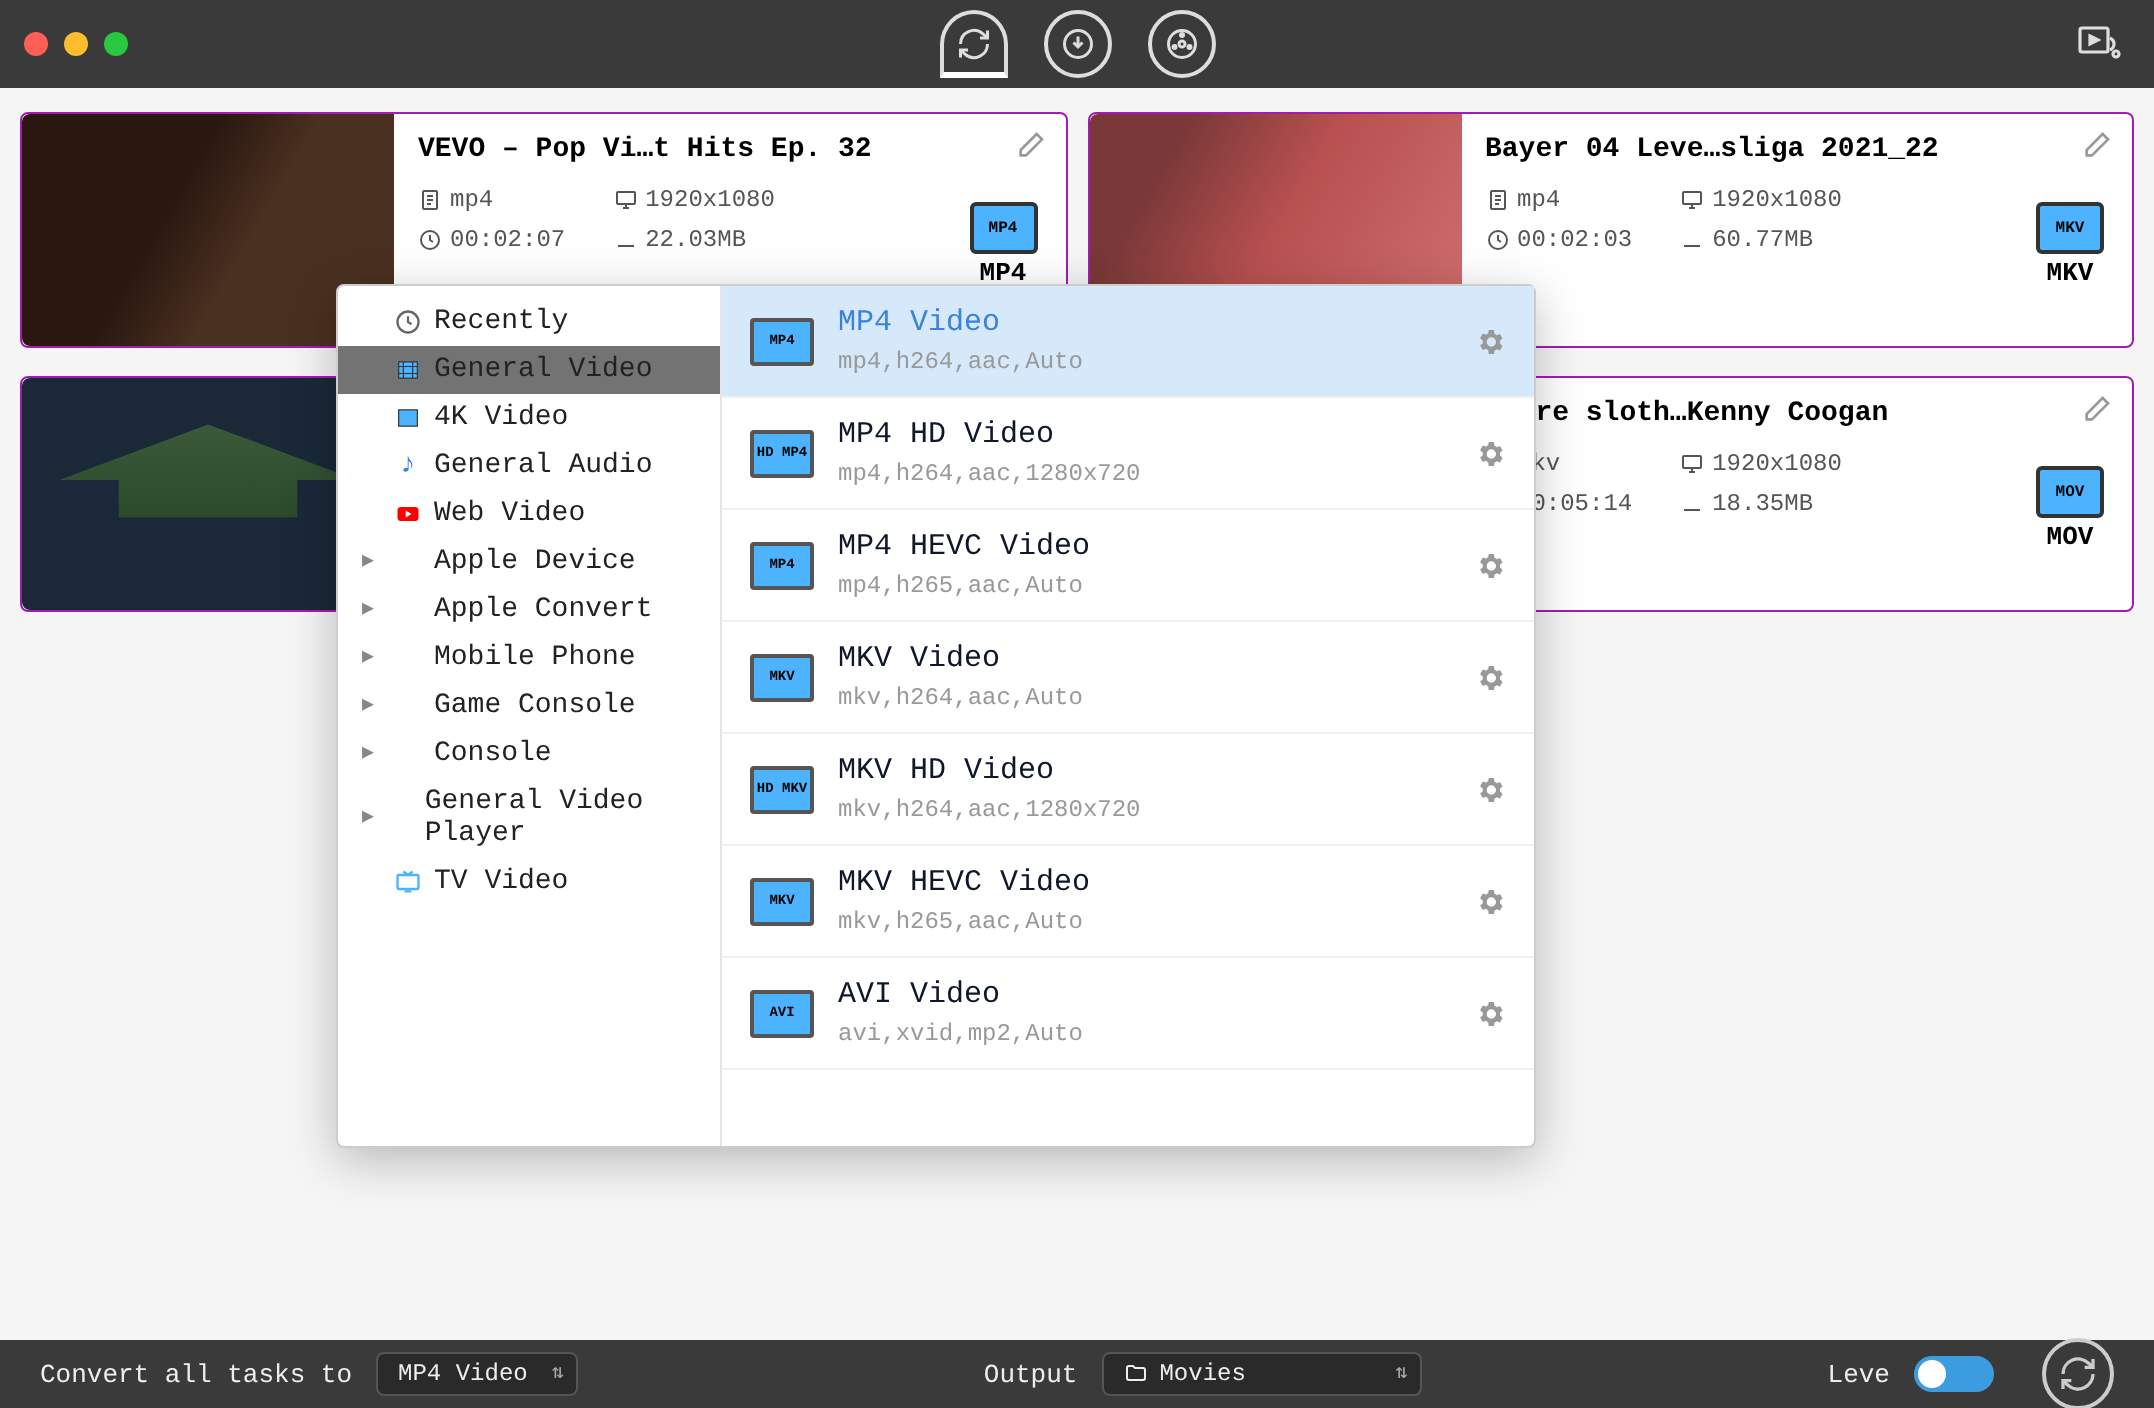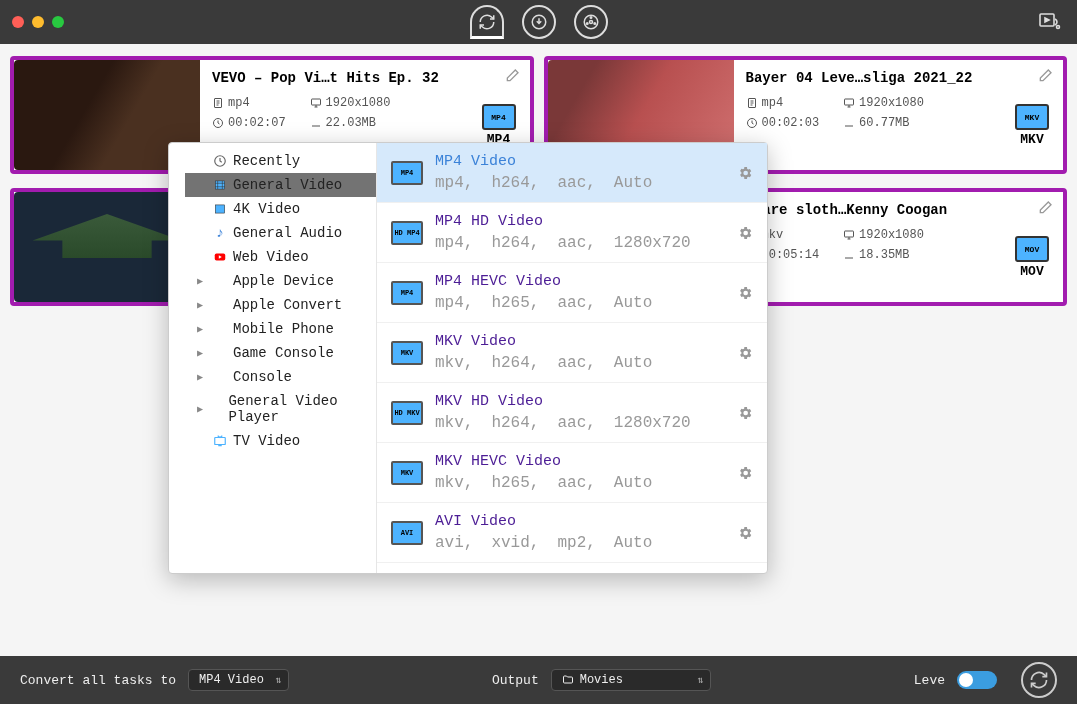--- a/index.html
+++ b/index.html
@@ -10,60 +10,60 @@
 .tl { width: 12px; height: 12px; border-radius: 50%; }
 .tl.red { background: #ff5f57; }
 .tl.yellow { background: #febc2e; }
 .tl.green { background: #28c840; }
 .center-icons { position: absolute; left: 50%; transform: translateX(-50%); display: flex; gap: 18px; }
 .top-icon { width: 34px; height: 34px; border: 2px solid #ddd; border-radius: 50%; display: flex; align-items: center; justify-content: center; color: #ddd; cursor: pointer; }
 .top-icon.selected { border-bottom: 3px solid #fff; border-radius: 50% 50% 0 0; }
 .right-icon { position: absolute; right: 16px; color: #ddd; cursor: pointer; }
 
 .content { padding: 12px 10px; display: grid; grid-template-columns: 1fr 1fr; gap: 14px 10px; }
-.card { background: #fff; border: 4px solid #a21caf; border-radius: 4px; display: flex; height: 118px; position: relative; }
+.card { background: #fff; border: 1px solid #a21caf; border-radius: 4px; display: flex; height: 118px; position: relative; }
 .thumb { width: 186px; height: 100%; background: #333; flex-shrink: 0; border-radius: 4px 0 0 4px; display:flex; align-items:center; justify-content:center; color:#888; font-size:10px; overflow:hidden; }
 .card-body { flex: 1; padding: 10px 12px; position: relative; }
 .card-title { font-family: "Courier New", monospace; font-weight: bold; font-size: 14px; margin-bottom: 10px; }
 .card-meta { display: flex; gap: 24px; font-size: 12px; color: #555; }
 .meta-col { display: flex; flex-direction: column; gap: 6px; }
 .meta-row { display: flex; align-items: center; gap: 4px; }
 .pencil { position: absolute; top: 8px; right: 10px; color: #999; cursor: pointer; }
 .fmt-badge { position: absolute; right: 14px; top: 44px; display:flex; flex-direction:column; align-items:center; gap:2px; }
 .fmt-icon { width: 34px; height: 26px; background: #4db3ff; border: 2px solid #333; border-radius: 3px; position:relative; display:flex; align-items:center; justify-content:center; font-size:8px; font-weight:bold; }
 .fmt-label { font-family: "Courier New", monospace; font-size: 13px; font-weight:bold; }
 
 
 .th1 { background: linear-gradient(120deg,#2a1810 40%,#4a3020 60%); }
 .th2 { background: linear-gradient(120deg,#7a3838 20%,#b85050 50%,#d07070); }
 .th3 { background: #1a2838; position:relative; }
 .th3::before { content:""; position:absolute; inset:20% 10% 40% 10%; background:linear-gradient(#3a5a3a,#2a4a2a); clip-path: polygon(50% 0,100% 60%,80% 60%,80% 100%,20% 100%,20% 60%,0 60%); }
 .th4 { background: linear-gradient(#d4a050,#b88040); display:flex; flex-direction:column; align-items:center; justify-content:center; color:#fff; font-weight:bold; font-size:11px; gap:4px; text-align:center; }
 
 
 .dropdown { position: absolute; left: 168px; top: 142px; width: 600px; height: 432px; background: #fff; border: 1px solid #ccc; border-radius: 4px; box-shadow: 0 6px 24px rgba(0,0,0,0.25); display: flex; z-index: 20; }
-.sidebar { width: 192px; border-right: 1px solid #e6e6e6; padding: 6px 0; margin-left: 16px; }
+.sidebar { width: 192px; border-right: 1px solid #e6e6e6; padding: 6px 0; }
 .side-item { padding: 4px 12px; font-size: 14px; display: flex; align-items: center; gap: 6px; cursor: pointer; color:#222; }
 .side-item.selected { background: #737373; }
 .side-item .arrow { color: #888; font-size: 10px; width:10px; }
 .side-icon { width:14px; height:14px; display:inline-flex; align-items:center; justify-content:center; }
 
 .format-list { flex: 1; overflow-y: auto; position: relative; }
 .format-list::-webkit-scrollbar { width: 8px; }
 .format-list::-webkit-scrollbar-thumb { background: #bbb; border-radius: 4px; }
 .fmt-item { padding: 10px 14px; display: flex; align-items: center; gap: 12px; border-bottom: 1px solid #f0f0f0; cursor: pointer; position:relative; }
 .fmt-item.selected { background: #d6e9fb; }
 .fmt-thumb { width: 32px; height: 24px; background: #4db3ff; border: 2px solid #555; border-radius: 2px; display:flex; align-items:center; justify-content:center; font-size:7px; font-weight:bold; flex-shrink:0; }
 .fmt-info { flex: 1; }
-.fmt-name { font-size: 15px; font-weight: 500; color: #4c1d95; }
+.fmt-name { font-size: 15px; font-weight: 500; color: #0f172a; }
 .fmt-item.selected .fmt-name { color: #3b82d8; }
-.fmt-detail { font-size: 16px; color: #999; display:flex; gap:18px; margin-top:4px; }
+.fmt-detail { font-size: 12px; color: #999; display:flex; margin-top:4px; }
 .fmt-gear { color: #999; cursor: pointer; }
 
-.footer { position: absolute; bottom: 0; left: 0; right: 0; height: 48px; background: #3a3a3a; display: flex; align-items: center; padding: 0 20px; color: #eee; font-size: 13px; gap: 12px; }
+.footer { position: absolute; bottom: 0; left: 0; right: 0; height: 34px; background: #3a3a3a; display: flex; align-items: center; padding: 0 20px; color: #eee; font-size: 13px; gap: 12px; }
 .select-box { background: #2a2a2a; border: 1px solid #555; border-radius: 4px; padding: 3px 24px 3px 10px; color: #eee; font-size: 12px; position: relative; cursor:pointer; display:flex; align-items:center; gap:6px; }
 .select-box::after { content: "⇅"; position: absolute; right: 6px; color: #aaa; font-size:10px; }
 .spacer { flex: 1; }
 .toggle { width: 40px; height: 18px; background: #3b9de0; border-radius: 10px; position: relative; cursor:pointer; }
 .toggle::after { content:""; width:14px; height:14px; background:#fff; border-radius:50%; position:absolute; left:2px; top:2px; }
 .convert-btn { width: 36px; height: 36px; border: 2px solid #ccc; border-radius: 50%; display:flex; align-items:center; justify-content:center; cursor:pointer; margin-left:12px; }
 
 svg { display:block; }
 </style>
 </head>

